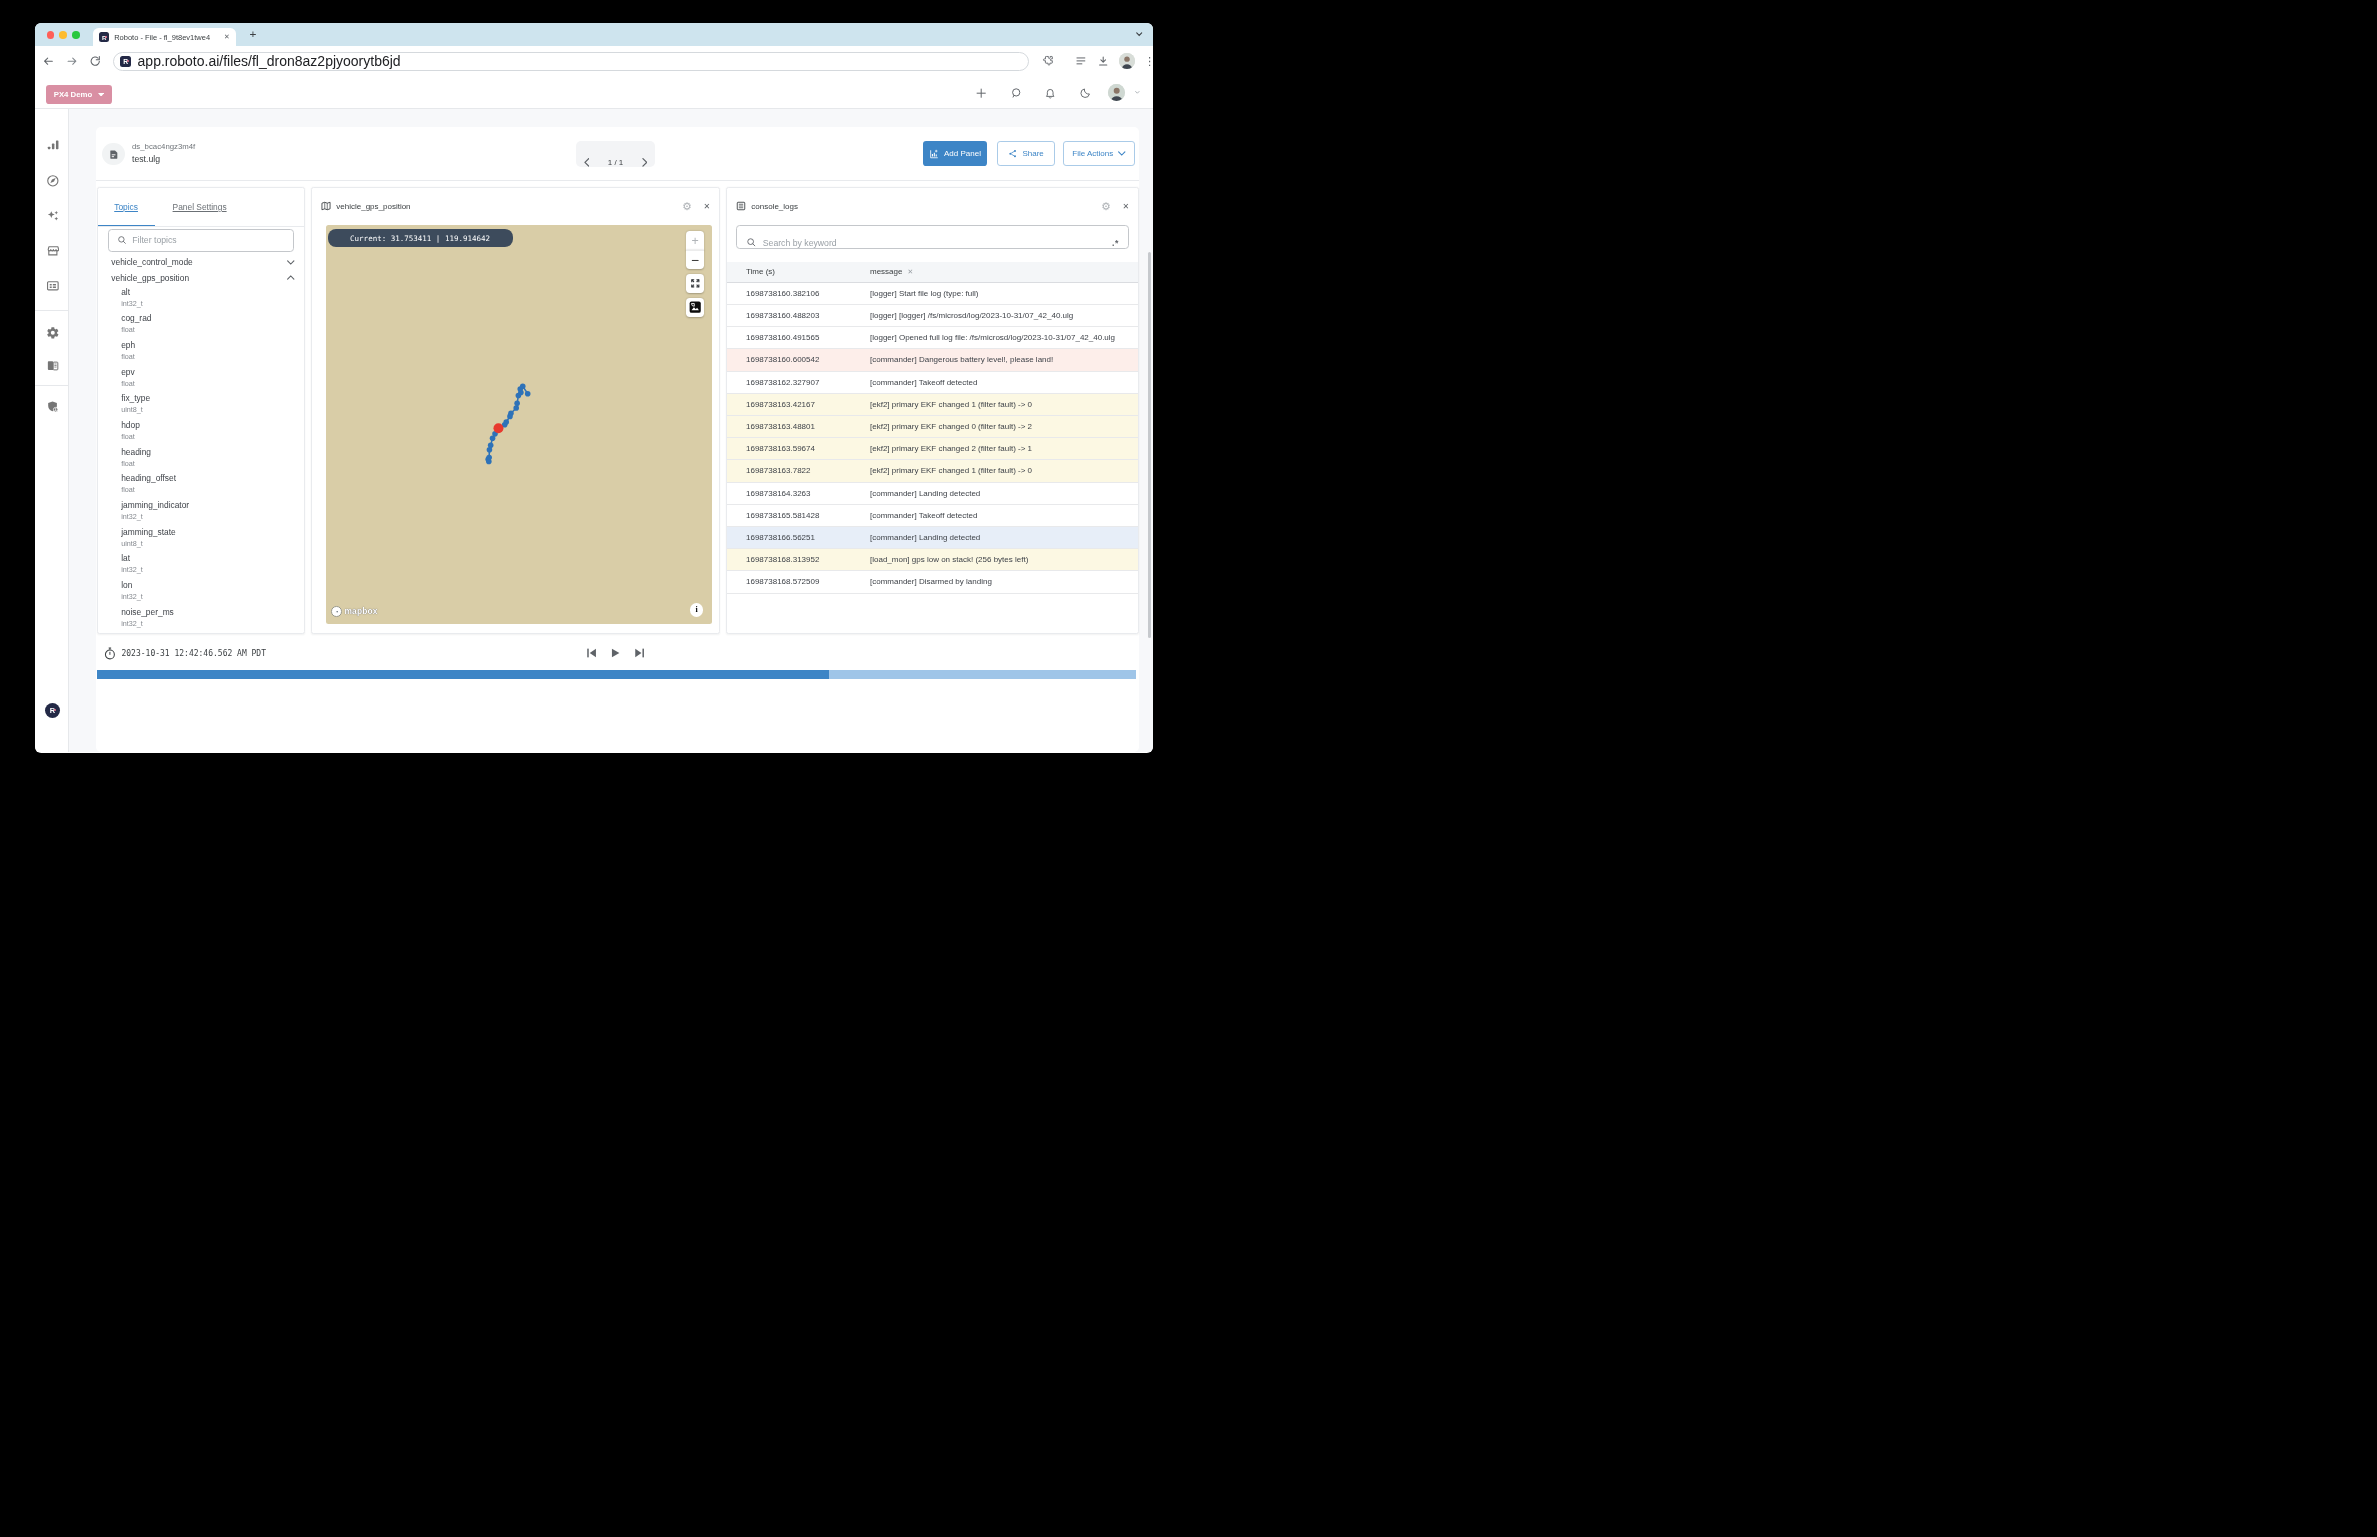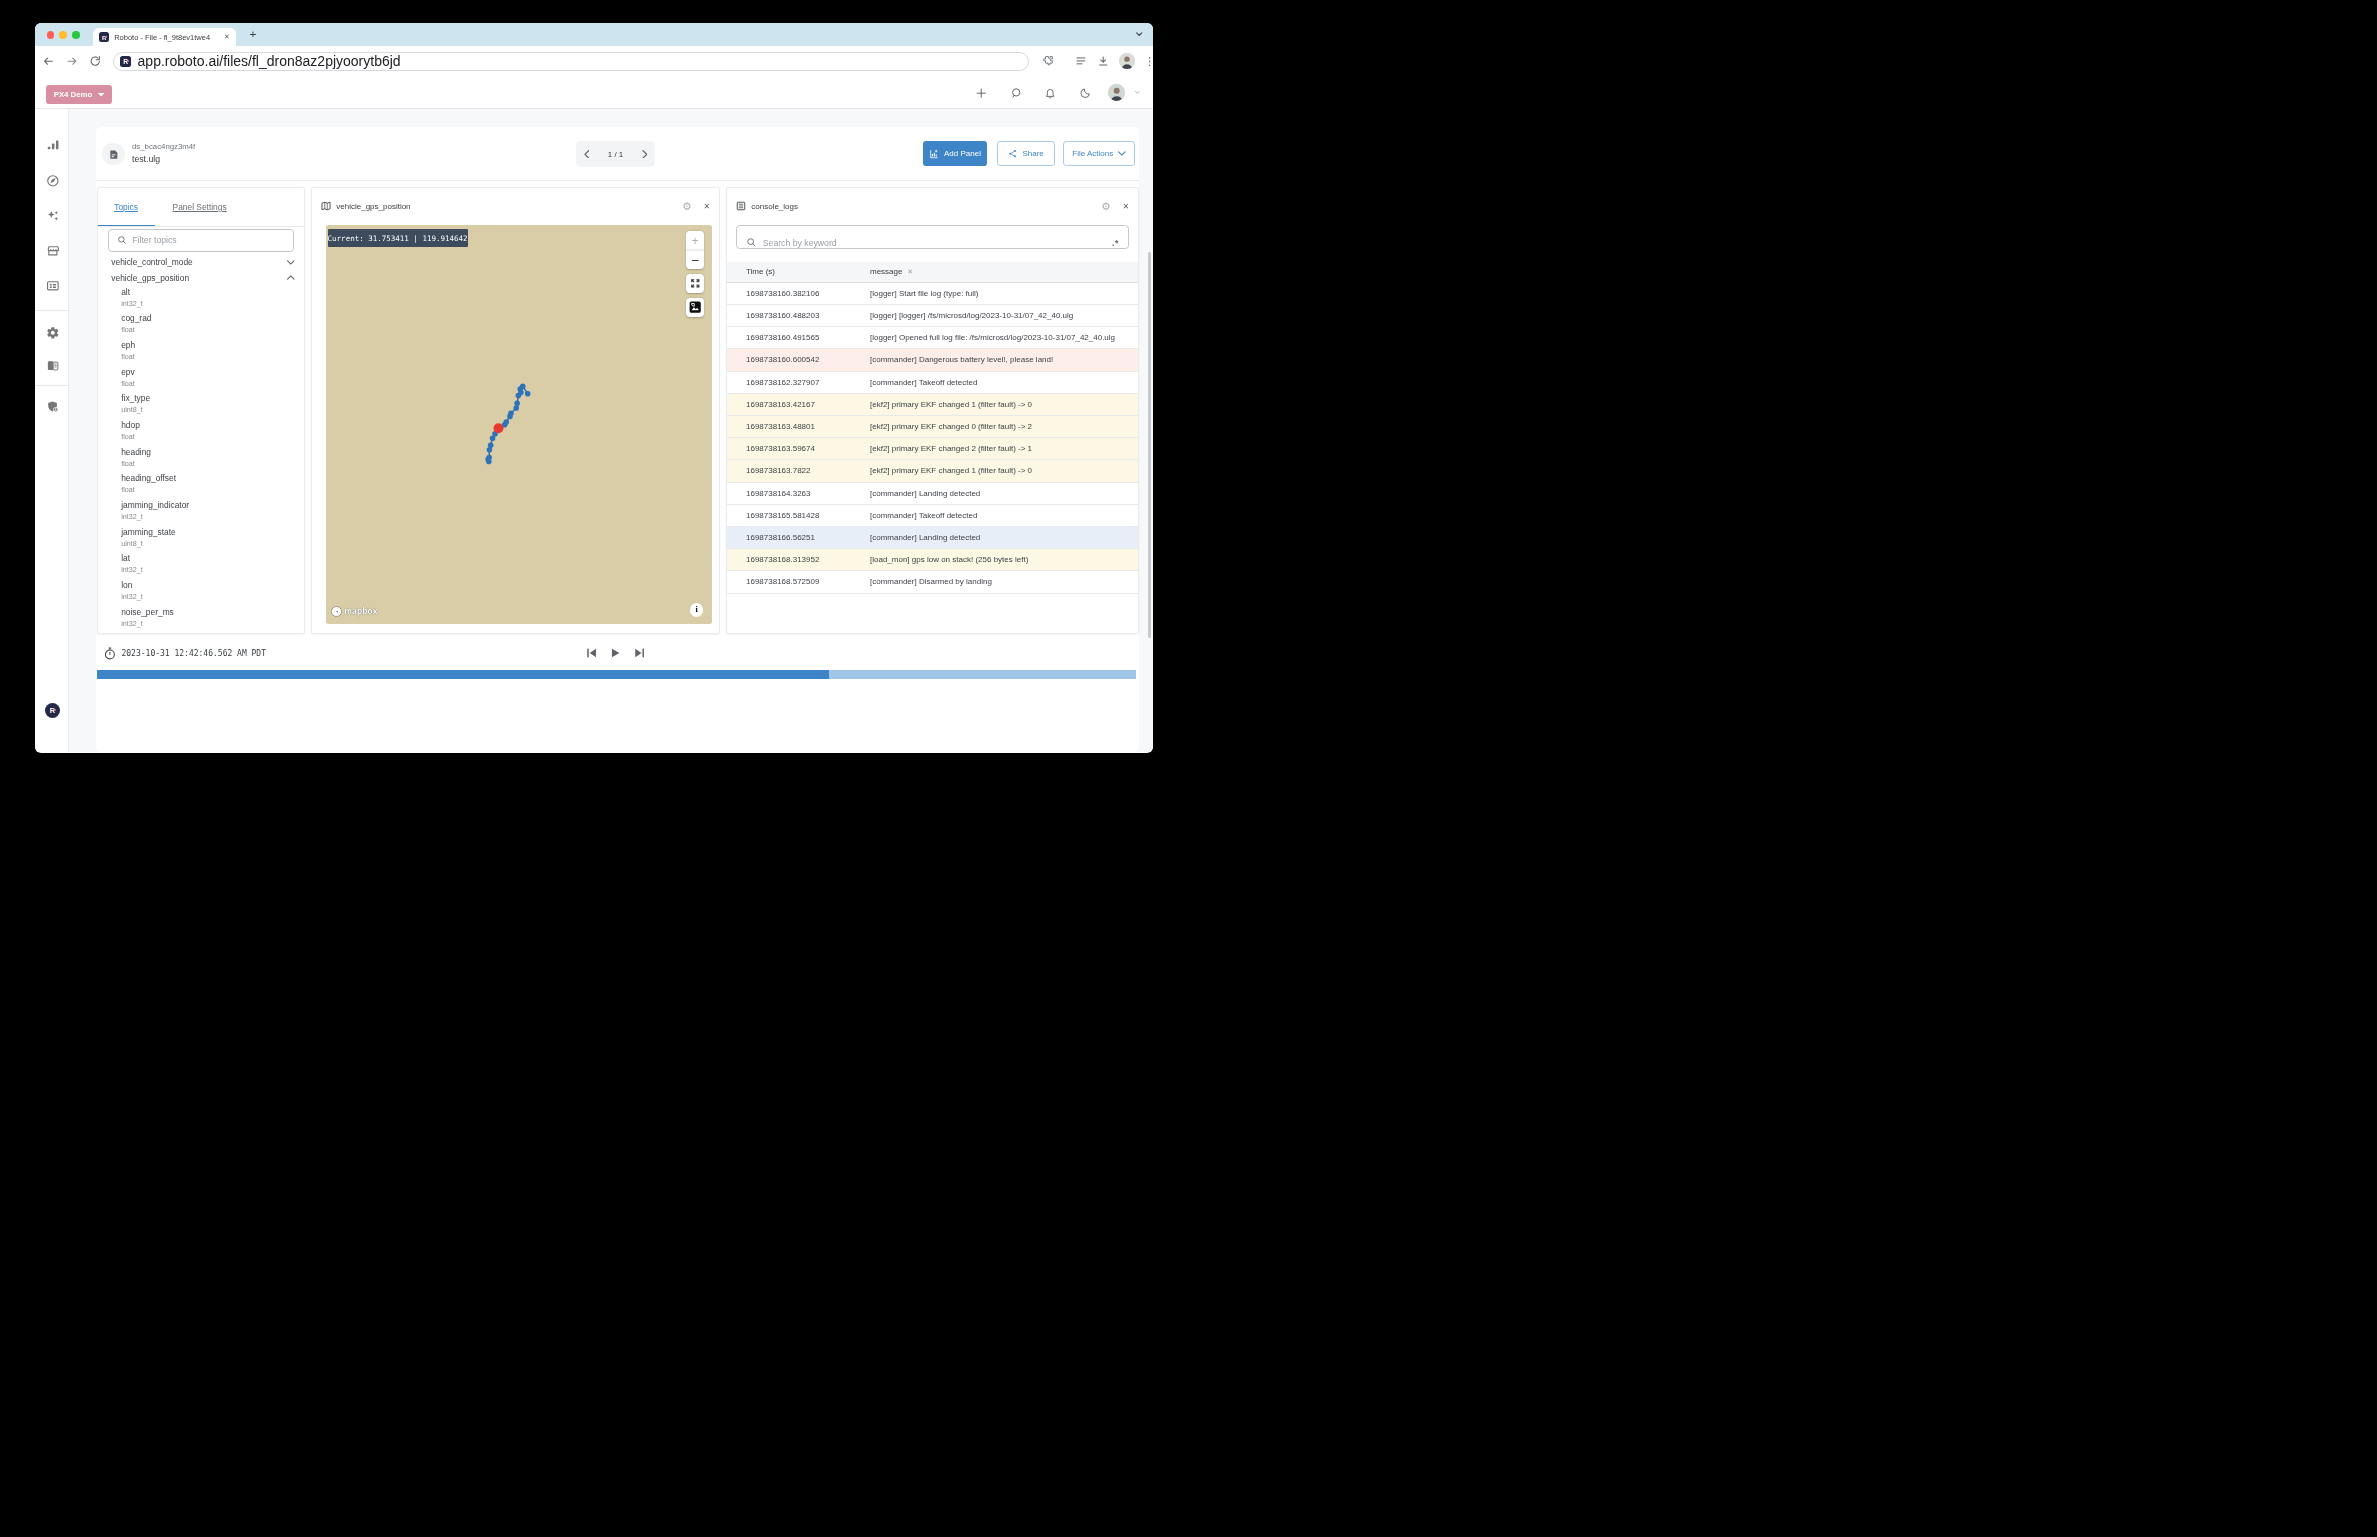--- a/index.html
+++ b/index.html
@@ -52,21 +52,21 @@
   .main{position:absolute;left:34px;top:86px;width:1084px;height:643px;background:#f7f8fa;}
   .scroll-thumb{position:absolute;right:1.9px;top:143px;width:3.1px;height:386px;background:#c6c9cd;border-radius:1.9px;}
   .card{position:absolute;left:27px;top:18px;width:1043px;height:625px;background:#fff;border-radius:5px;}
 
   
   .fh-avatar{position:absolute;left:6.2px;top:16px;width:22.4px;height:22.4px;border-radius:50%;background:#f1f3f4;
              display:flex;align-items:center;justify-content:center;}
   .fh-ds{position:absolute;left:36px;top:15px;font-size:7.8px;color:#70757a;}
   .fh-name{position:absolute;left:36px;top:27px;font-size:8.7px;color:#3c4043;}
   .pager{position:absolute;left:480px;top:14.3px;width:79px;height:25.5px;background:#f3f4f6;border-radius:5px;
-         display:flex;align-items:center;justify-content:space-between;padding:0 7.5px;box-sizing:border-box;}
+         display:flex;align-items:flex-end;justify-content:space-between;padding:0 7.5px;box-sizing:border-box;}
   .pager-label{font-size:8px;color:#3c4043;}
   .btn{position:absolute;top:14.3px;height:25px;border-radius:3.1px;font-size:8px;font-weight:500;font-family:inherit;
        display:flex;align-items:center;justify-content:center;gap:5px;box-sizing:border-box;}
   .btn-primary{left:827px;width:64px;background:var(--accent,#3d85c6);color:#fff;border:none;}
   .btn-outline{background:#fff;color:var(--accent,#3d85c6);border:0.6px solid #aacbe8;}
   .btn-share{left:901px;width:58px;} .btn-fileactions{left:967px;width:72px;}
   .hdr-divider{position:absolute;left:0;top:53px;width:100%;height:0.6px;background:#e8eaed;}
 
   
   .panel{position:absolute;top:60px;height:447px;background:#fff;border:0.6px solid #e9ebee;border-radius:2.5px;
@@ -89,21 +89,21 @@
   .placeholder{font-size:8.7px;color:#9aa0a6;}
   .topic-list{margin-top:2.5px;}
   .topic-row{height:15.6px;display:flex;align-items:center;padding:0 8.7px 0 13.7px;justify-content:space-between;}
   .topic-name{font-size:8.4px;color:#3f4349;}
   .field{padding-left:23.6px;margin-bottom:3.7px;}
   .fname{font-size:8.4px;color:#3f4349;line-height:13px;}
   .ftype{font-size:7.2px;color:#85898f;line-height:10px;}
 
   
   .map-area{position:absolute;left:13.7px;top:37px;width:386px;height:399px;border-radius:2.5px;background:var(--map-bg,#d9cda7);overflow:hidden;}
-  .coord-chip{position:absolute;left:1.9px;top:3.7px;width:140px;height:18.7px;background:#3d4b5c;border-radius:1px;
+  .coord-chip{position:absolute;left:1.9px;top:3.7px;width:185px;height:18.7px;background:#3d4b5c;border-radius:8px;
               color:#fff;font-family:"DejaVu Sans Mono",monospace;font-size:7.5px;display:flex;align-items:center;justify-content:center;}
   .map-btn{position:absolute;left:360px;width:18.7px;background:#fff;box-shadow:0 0.6px 1.9px rgba(0,0,0,.25);
            display:flex;align-items:center;justify-content:center;box-sizing:border-box;}
   .zoom-in{top:6.2px;height:18.7px;border-radius:3.7px 3.7px 0 0;color:#b0b4b8;font-size:12.4px;}
   .zoom-out{top:25px;height:19px;border-radius:0 0 3.7px 3.7px;border-top:0.6px solid #ececec;color:#333;font-size:13.7px;}
   .fullscreen{top:49px;height:18.7px;border-radius:3.7px;}
   .imgbtn{top:73px;height:18.7px;border-radius:3.7px;}
   .mapbox-logo{position:absolute;left:5.6px;top:381px;display:flex;align-items:center;gap:2.5px;}
   .mapbox-word{color:#fff;font-size:8.4px;font-weight:bold;letter-spacing:0.2px;
                text-shadow:0 0 1.2px rgba(90,90,90,.9),0 0 0.6px rgba(90,90,90,.9);}

